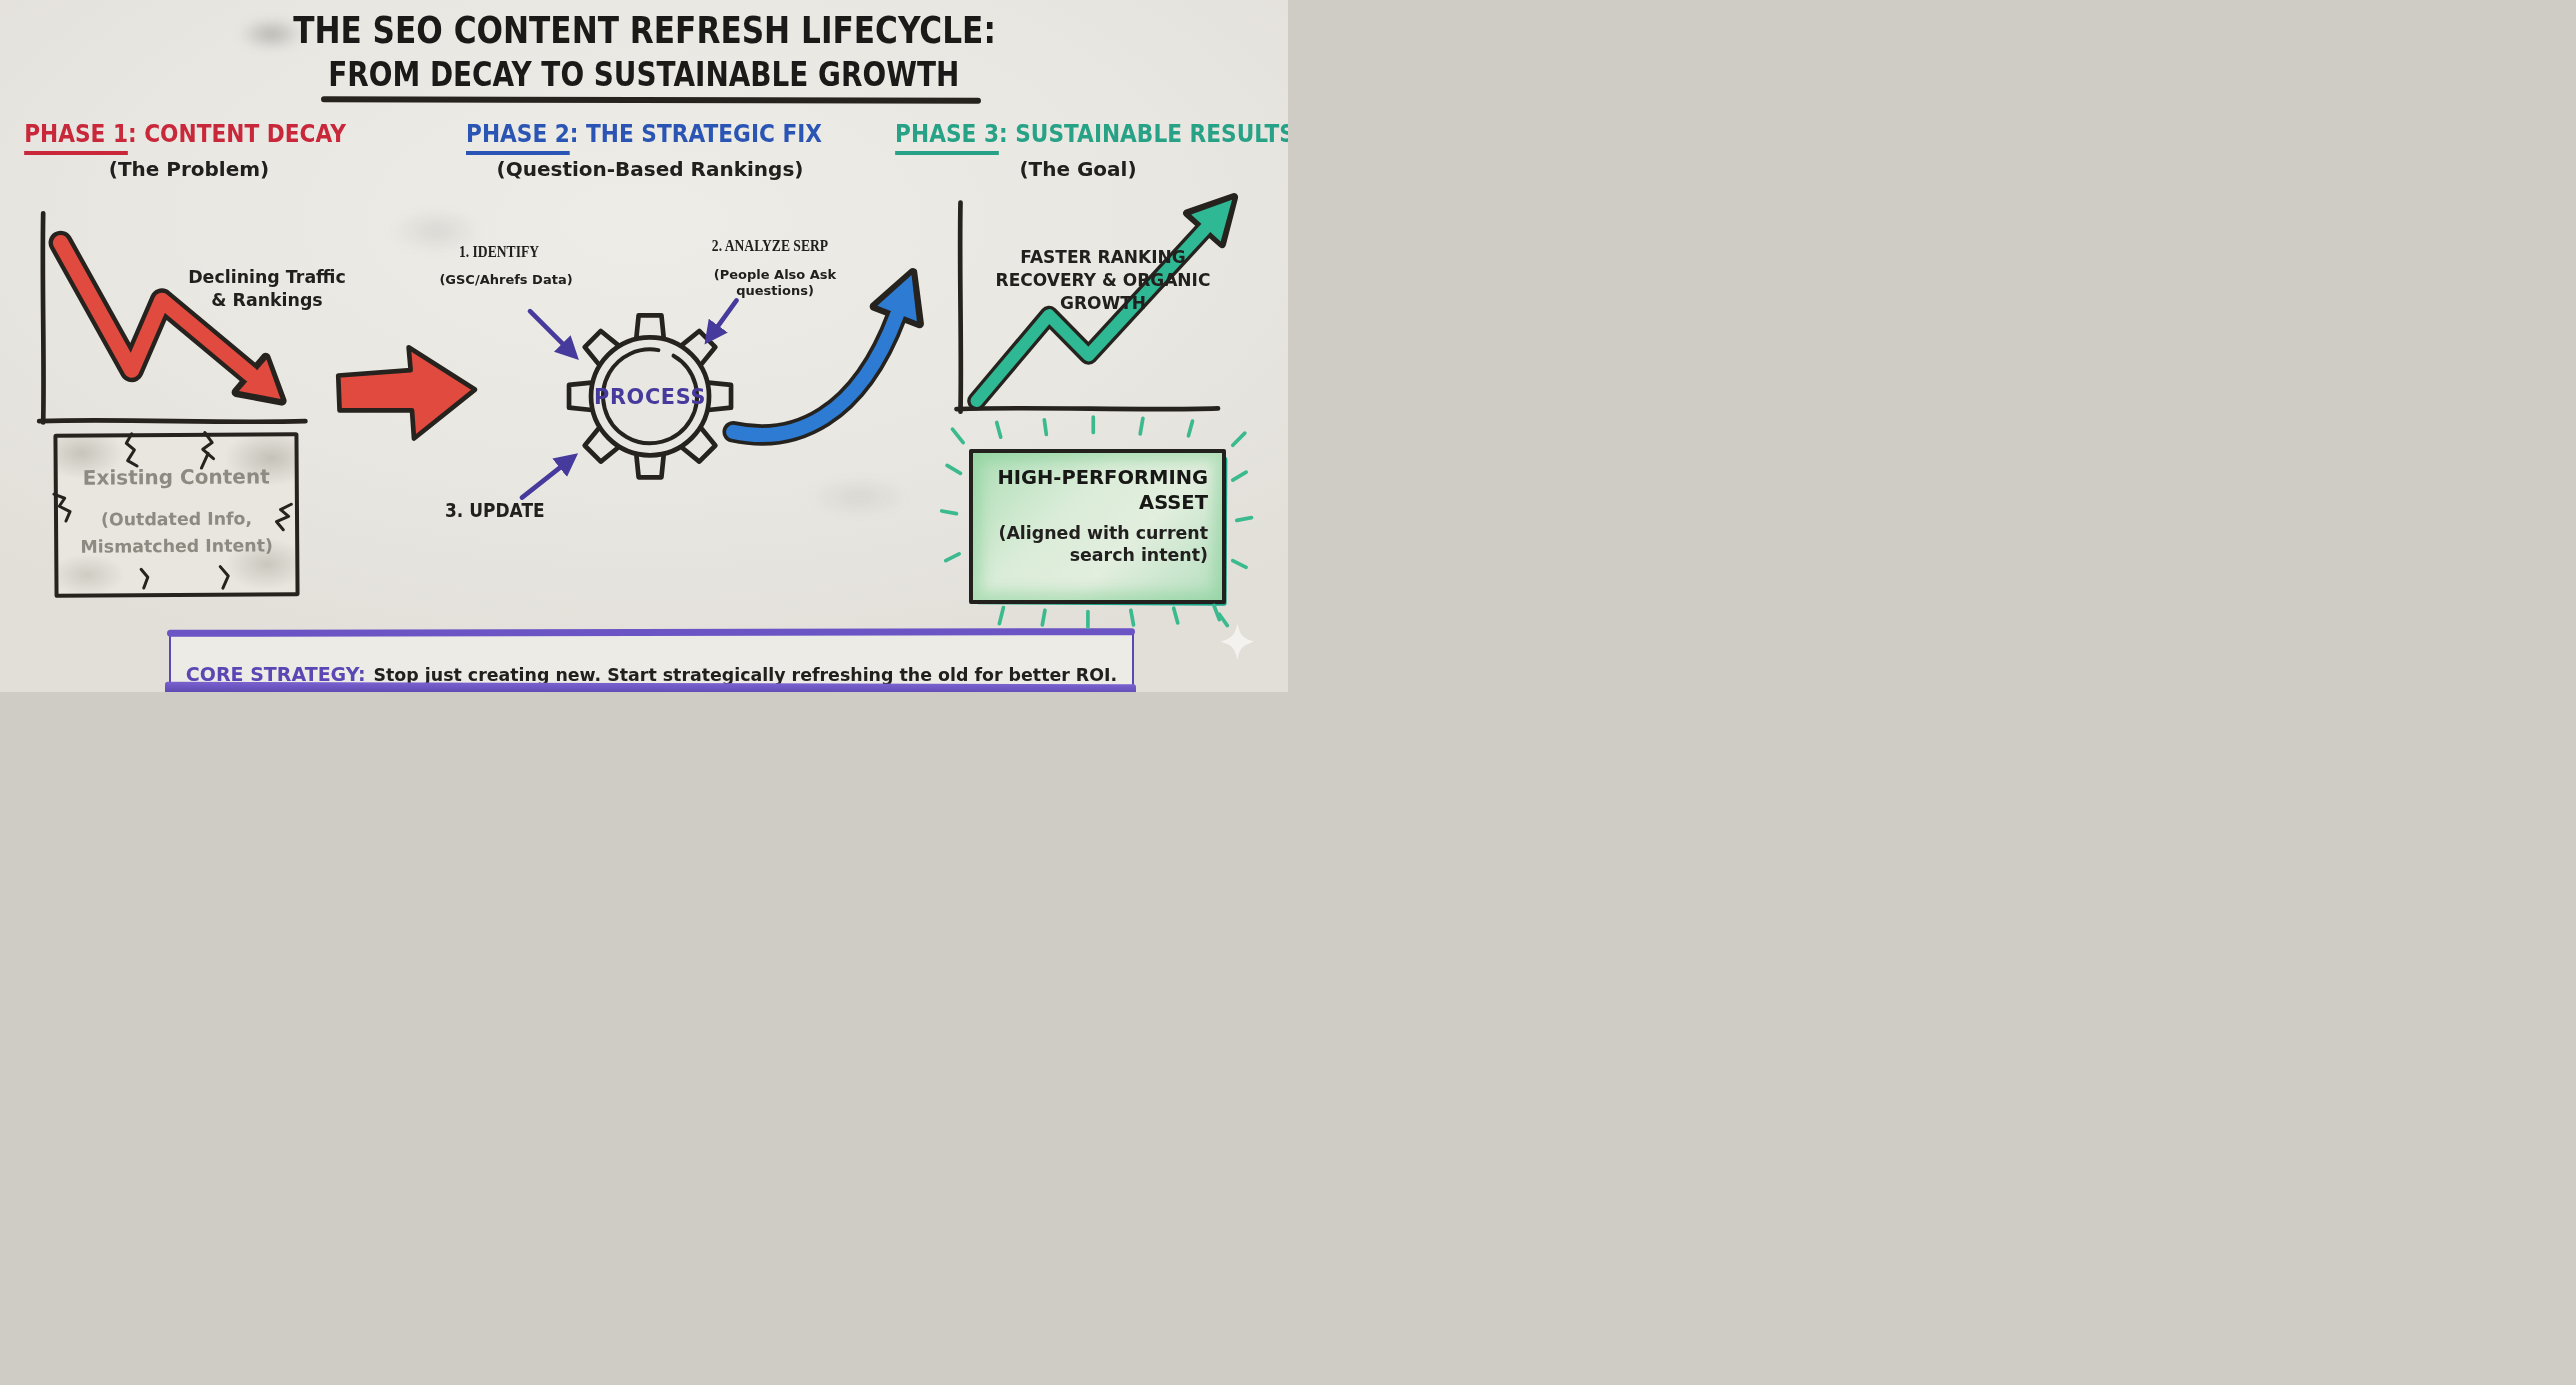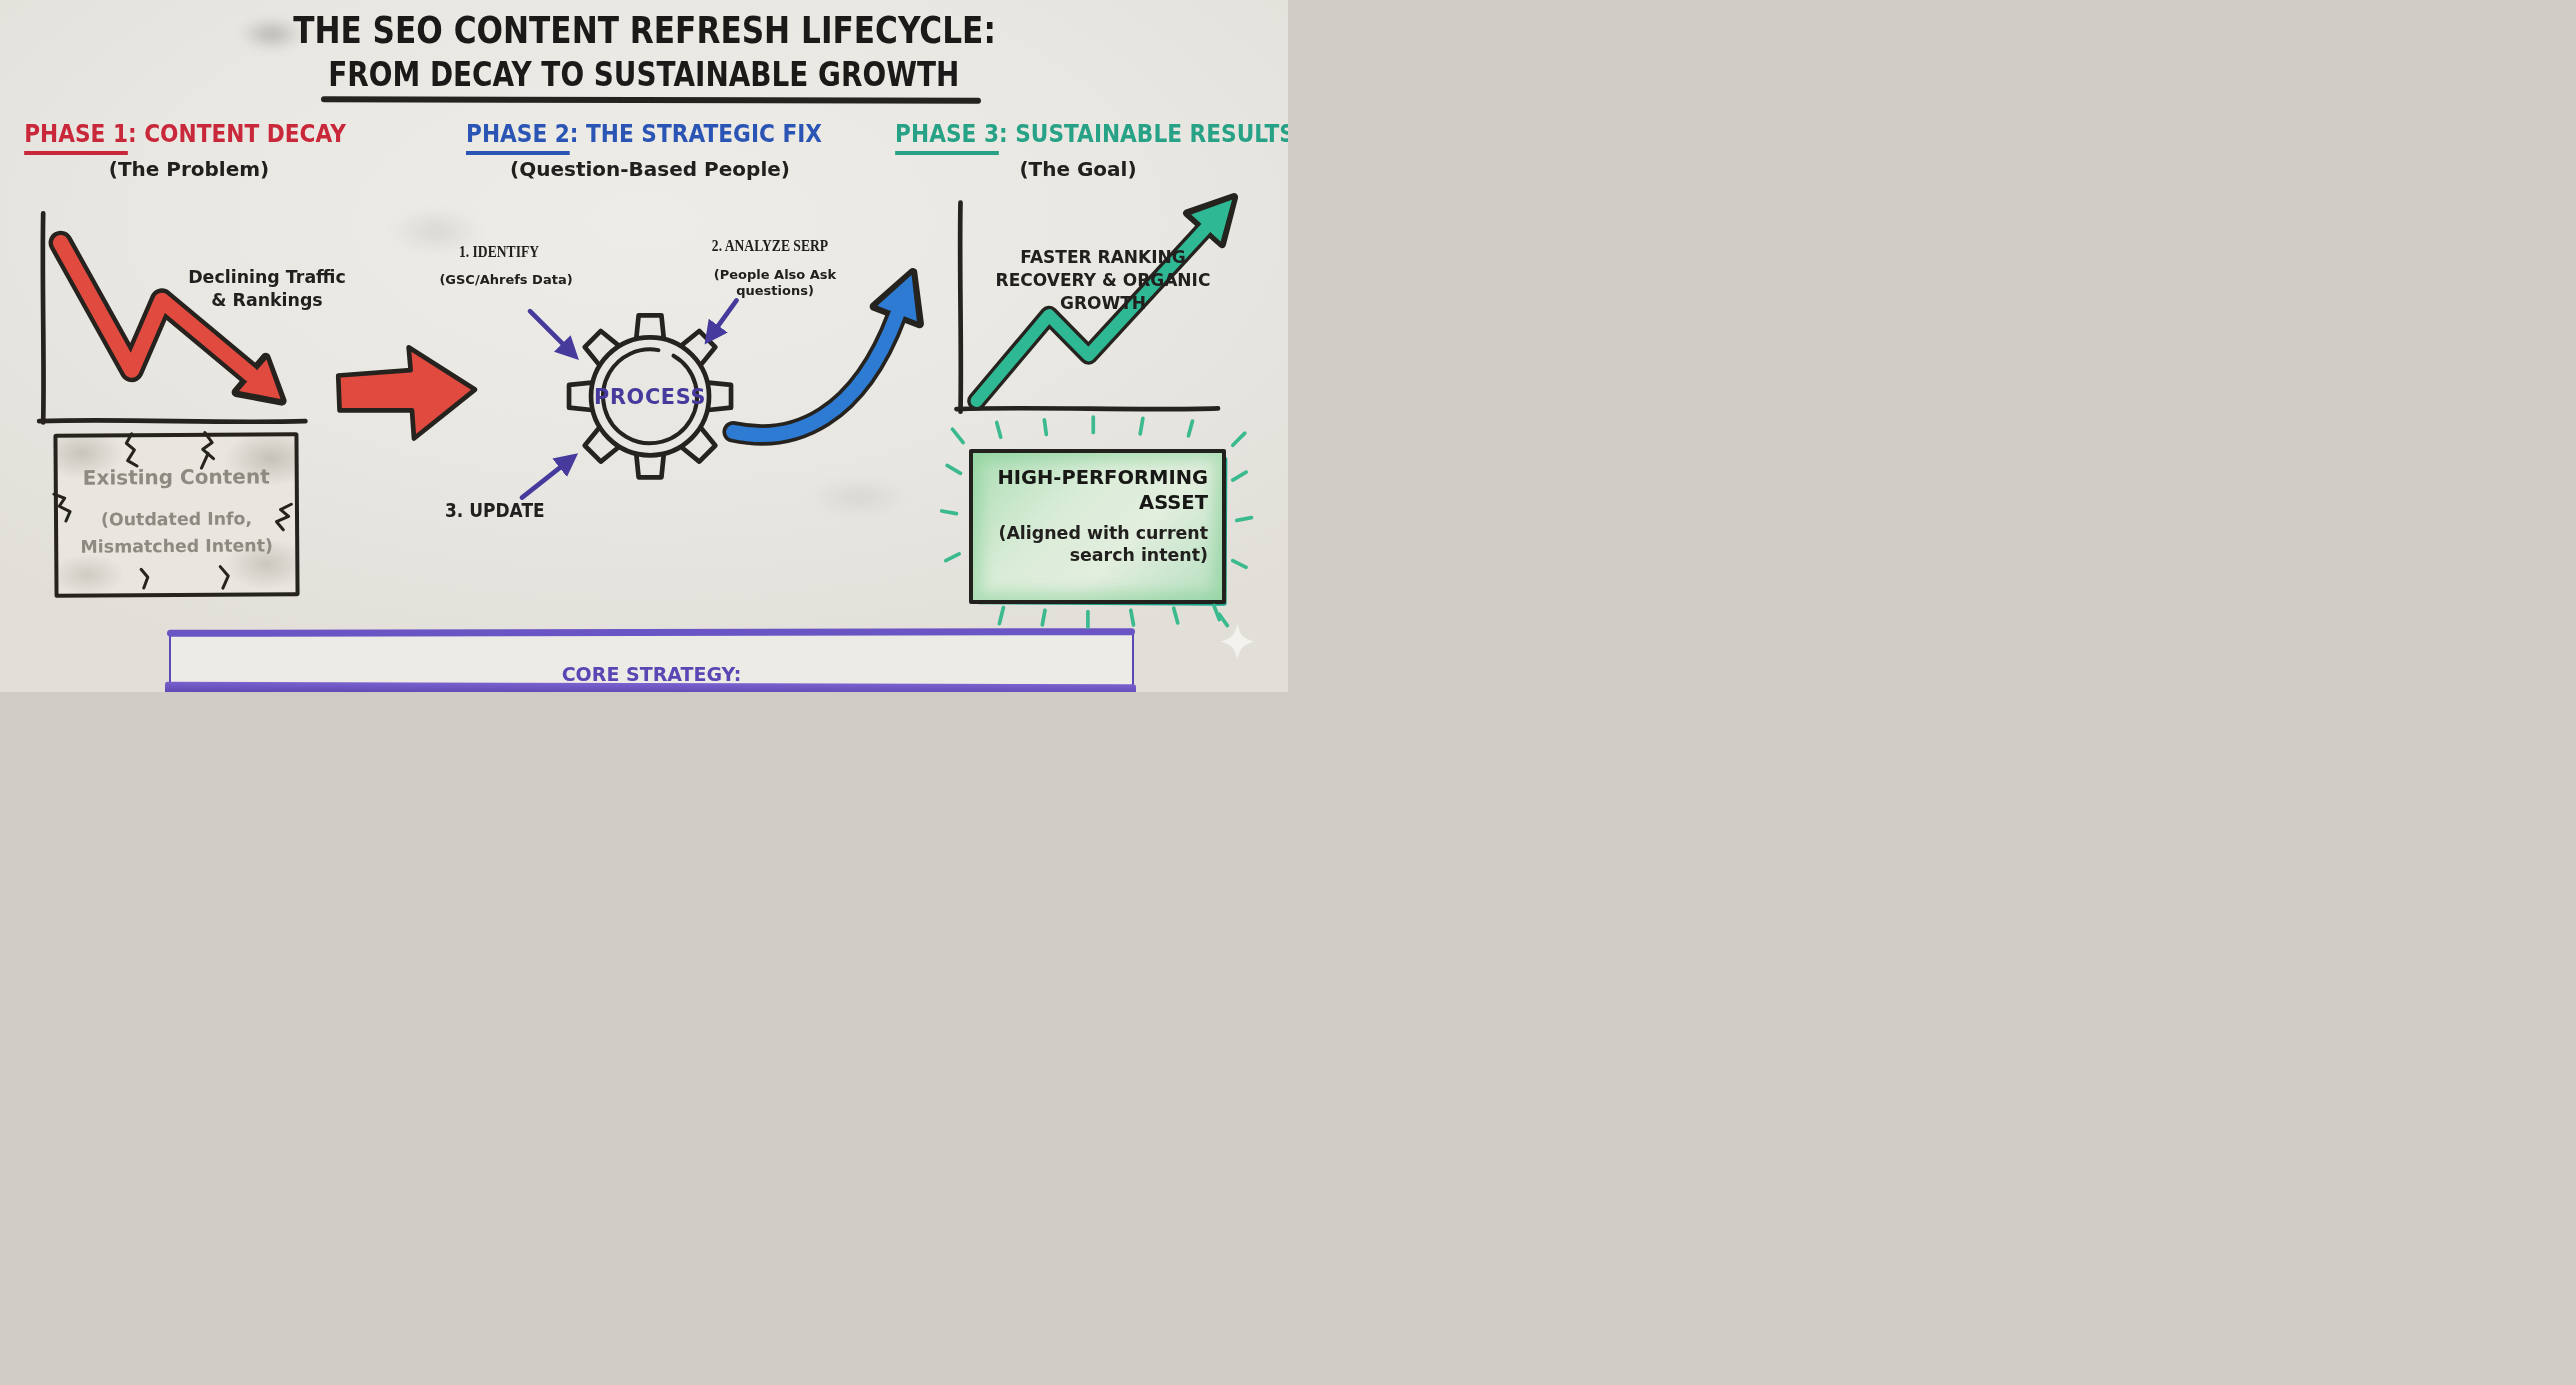--- a/index.html
+++ b/index.html
@@ -100,20 +100,21 @@
   </div>
 
   <div class="t asset-3d"></div>
   <div class="t asset-box">
     <div class="as-title">HIGH-PERFORMING ASSET</div>
     <div class="as-note">(Aligned with current search intent)</div>
   </div>
 
   <div class="t banner">
     <span class="banner-label">CORE STRATEGY:</span>
+    <span class="banner-text">Stop just creating new. Start strategically refreshing the old for better ROI.</span>
   </div>
 
   <svg class="layer" width="1288" height="692" viewBox="0 0 1920 1032">
     <defs>
       <path id="tooth" d="M948.2,507.6 L952,470.2 L986,470.2 L989.8,507.6 Z"></path>
       <marker id="ph" markerWidth="5" markerHeight="5" refX="3.6" refY="2.5" orient="auto">
         <path d="M0,0 L5,2.5 L0,5 Z" fill="#463a9c"></path>
       </marker>
     </defs>
 
@@ -221,21 +222,21 @@
     <span class="sq9"><span class="lbl">PHASE 1</span><span>: CONTENT DECAY</span></span>
   </div>
   <div class="t ctr phase-h p2" style="left:644px;">
     <span class="sq9"><span class="lbl">PHASE 2</span><span>: THE STRATEGIC FIX</span></span>
   </div>
   <div class="t ctr phase-h p3" style="left:1095px;">
     <span class="sq9"><span class="lbl">PHASE 3</span><span>: SUSTAINABLE RESULTS</span></span>
   </div>
 
   <div class="t ctr phase-sub" style="left:189px;">(The Problem)</div>
-  <div class="t ctr phase-sub" style="left:650px;">(Question-Based People)</div>
+  <div class="t ctr phase-sub" style="left:650px;">(Question-Based Rankings)</div>
   <div class="t ctr phase-sub" style="left:1078px;">(The Goal)</div>
 
   <div class="t ctr declining-label">Declining Traffic &amp; Rankings</div>
 
   <div class="t ctr step step1">
     <span class="sq9">1. IDENTIFY</span>
   </div>
   <div class="t ctr note step1n">(GSC/Ahrefs Data)</div>
 
   <div class="t ctr step step2">

